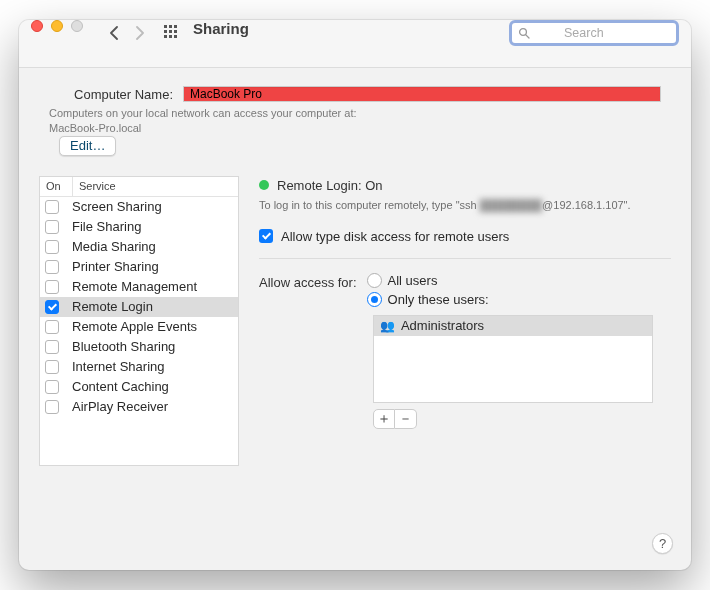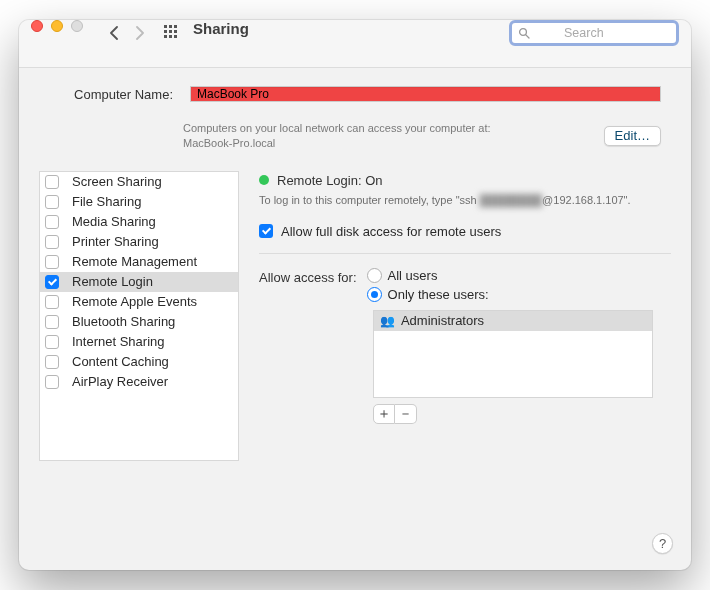--- a/index.html
+++ b/index.html
@@ -16,24 +16,24 @@
 .grid-icon { width: 26px; height: 26px; display: flex; align-items: center; justify-content: center; margin: 0 2px 0 6px; cursor: pointer; }
 .grid-icon svg { width: 16px; height: 16px; }
 .title { font-size: 15px; font-weight: 600; color: #3f3f3f; margin-left: 6px; }
 .spacer { flex: 1; }
 .search-wrap { width: 170px; height: 26px; background: #fff; border: 3px solid #95aee0; border-radius: 6px; display: flex; align-items: center; padding: 0 6px; gap: 30px; }
 .search-icon { color: #999; margin-right: 4px; display: flex; }
 .search-input { border: none; outline: none; width: 100%; font-size: 12.5px; color: #333; background: transparent; }
 .search-input::placeholder { color: #aaa; }
 .content { flex: 1; padding: 0; overflow: hidden; display: flex; flex-direction: column; }
 .top-section { padding: 18px 30px 0 30px; }
-.name-row { display: flex; align-items: center; gap: 17px; }
+.name-row { display: flex; align-items: center; gap: 10px; }
 .name-label { width: 124px; text-align: right; font-size: 13px; color: #333; }
 .name-input { flex: 1; height: 16px; background: #ef4444; border: 1px solid #ccc; border-radius: 0; padding: 0 6px; font-size: 12px; outline: none; box-shadow: inset 0 1px 1px rgba(0,0,0,0.06); }
-.sub-row { display: flex; align-items: center; margin-top: 19px; }
+.sub-row { display: flex; align-items: flex-start; margin-top: 4px; flex-direction: column; }
 .sub-spacer { width: 134px; flex-shrink: 0; }
 .sub-text { font-size: 11px; color: #7a7a7a; flex: 1; line-height: 1.35; }
 .edit-btn { background: #fff; border: 1px solid #ccc; border-radius: 5px; font-size: 13px; padding: 1px 10px 2px; color: #0c4a6e; cursor: pointer; box-shadow: 0 0.5px 1px rgba(0,0,0,0.1); margin-left: 10px; }
 .main-area { flex: 1; display: flex; padding: 20px 20px 0 20px; gap: 20px; }
 .service-list { width: 200px; background: #fff; border: 1px solid #d8d8d8; height: 290px; font-size: 13px; }
 .list-header { display: flex; height: 20px; border-bottom: 1px solid #e3e3e3; background: #fff; }
 .list-header-col { font-size: 11px; color: #444; padding: 3px 6px; }
 .col-on { width: 33px; border-right: 1px solid #e3e3e3; }
 .list-rows { }
 .list-row { display: flex; align-items: center; height: 20px; padding: 0 5px; }
@@ -130,20 +130,24 @@
         <div class="sub-text">
           <span>Computers on your local network can access your computer at:</span><br>
           <span>MacBook-Pro.local</span>
         </div>
         <button class="edit-btn">Edit…</button>
       </div>
     </div>
 
     <div class="main-area">
       <div class="service-list">
+        <div class="list-header">
+          <div class="list-header-col col-on">On</div>
+          <div class="list-header-col">Service</div>
+        </div>
         <div class="list-rows" id="service-rows">
             <div class="list-row">
               <div class="chk"></div>
               <div class="service-name">Screen Sharing</div>
             </div>
             <div class="list-row">
               <div class="chk"></div>
               <div class="service-name">File Sharing</div>
             </div>
             <div class="list-row">
@@ -188,21 +192,21 @@
       <div class="detail">
         <div class="status-row">
           <div class="status-dot"></div>
           <div class="status-text">Remote Login: On</div>
         </div>
         <div class="login-hint">
           <span>To log in to this computer remotely, type "ssh </span><span class="blurred">████████</span><span>@192.168.1.107".</span>
         </div>
         <div class="allow-row">
           <div class="chk2"></div>
-          <div>Allow full disk access for remote users</div>
+          <div>Allow type disk access for remote users</div>
         </div>
         <div class="divider"></div>
         <div class="access-row">
           <div class="access-label">Allow access for:</div>
           <div class="radio-group" id="radio-group">
               <div class="radio-row">
                 <div class="radio"></div>
                 <div>All users</div>
               </div>
               <div class="radio-row">

